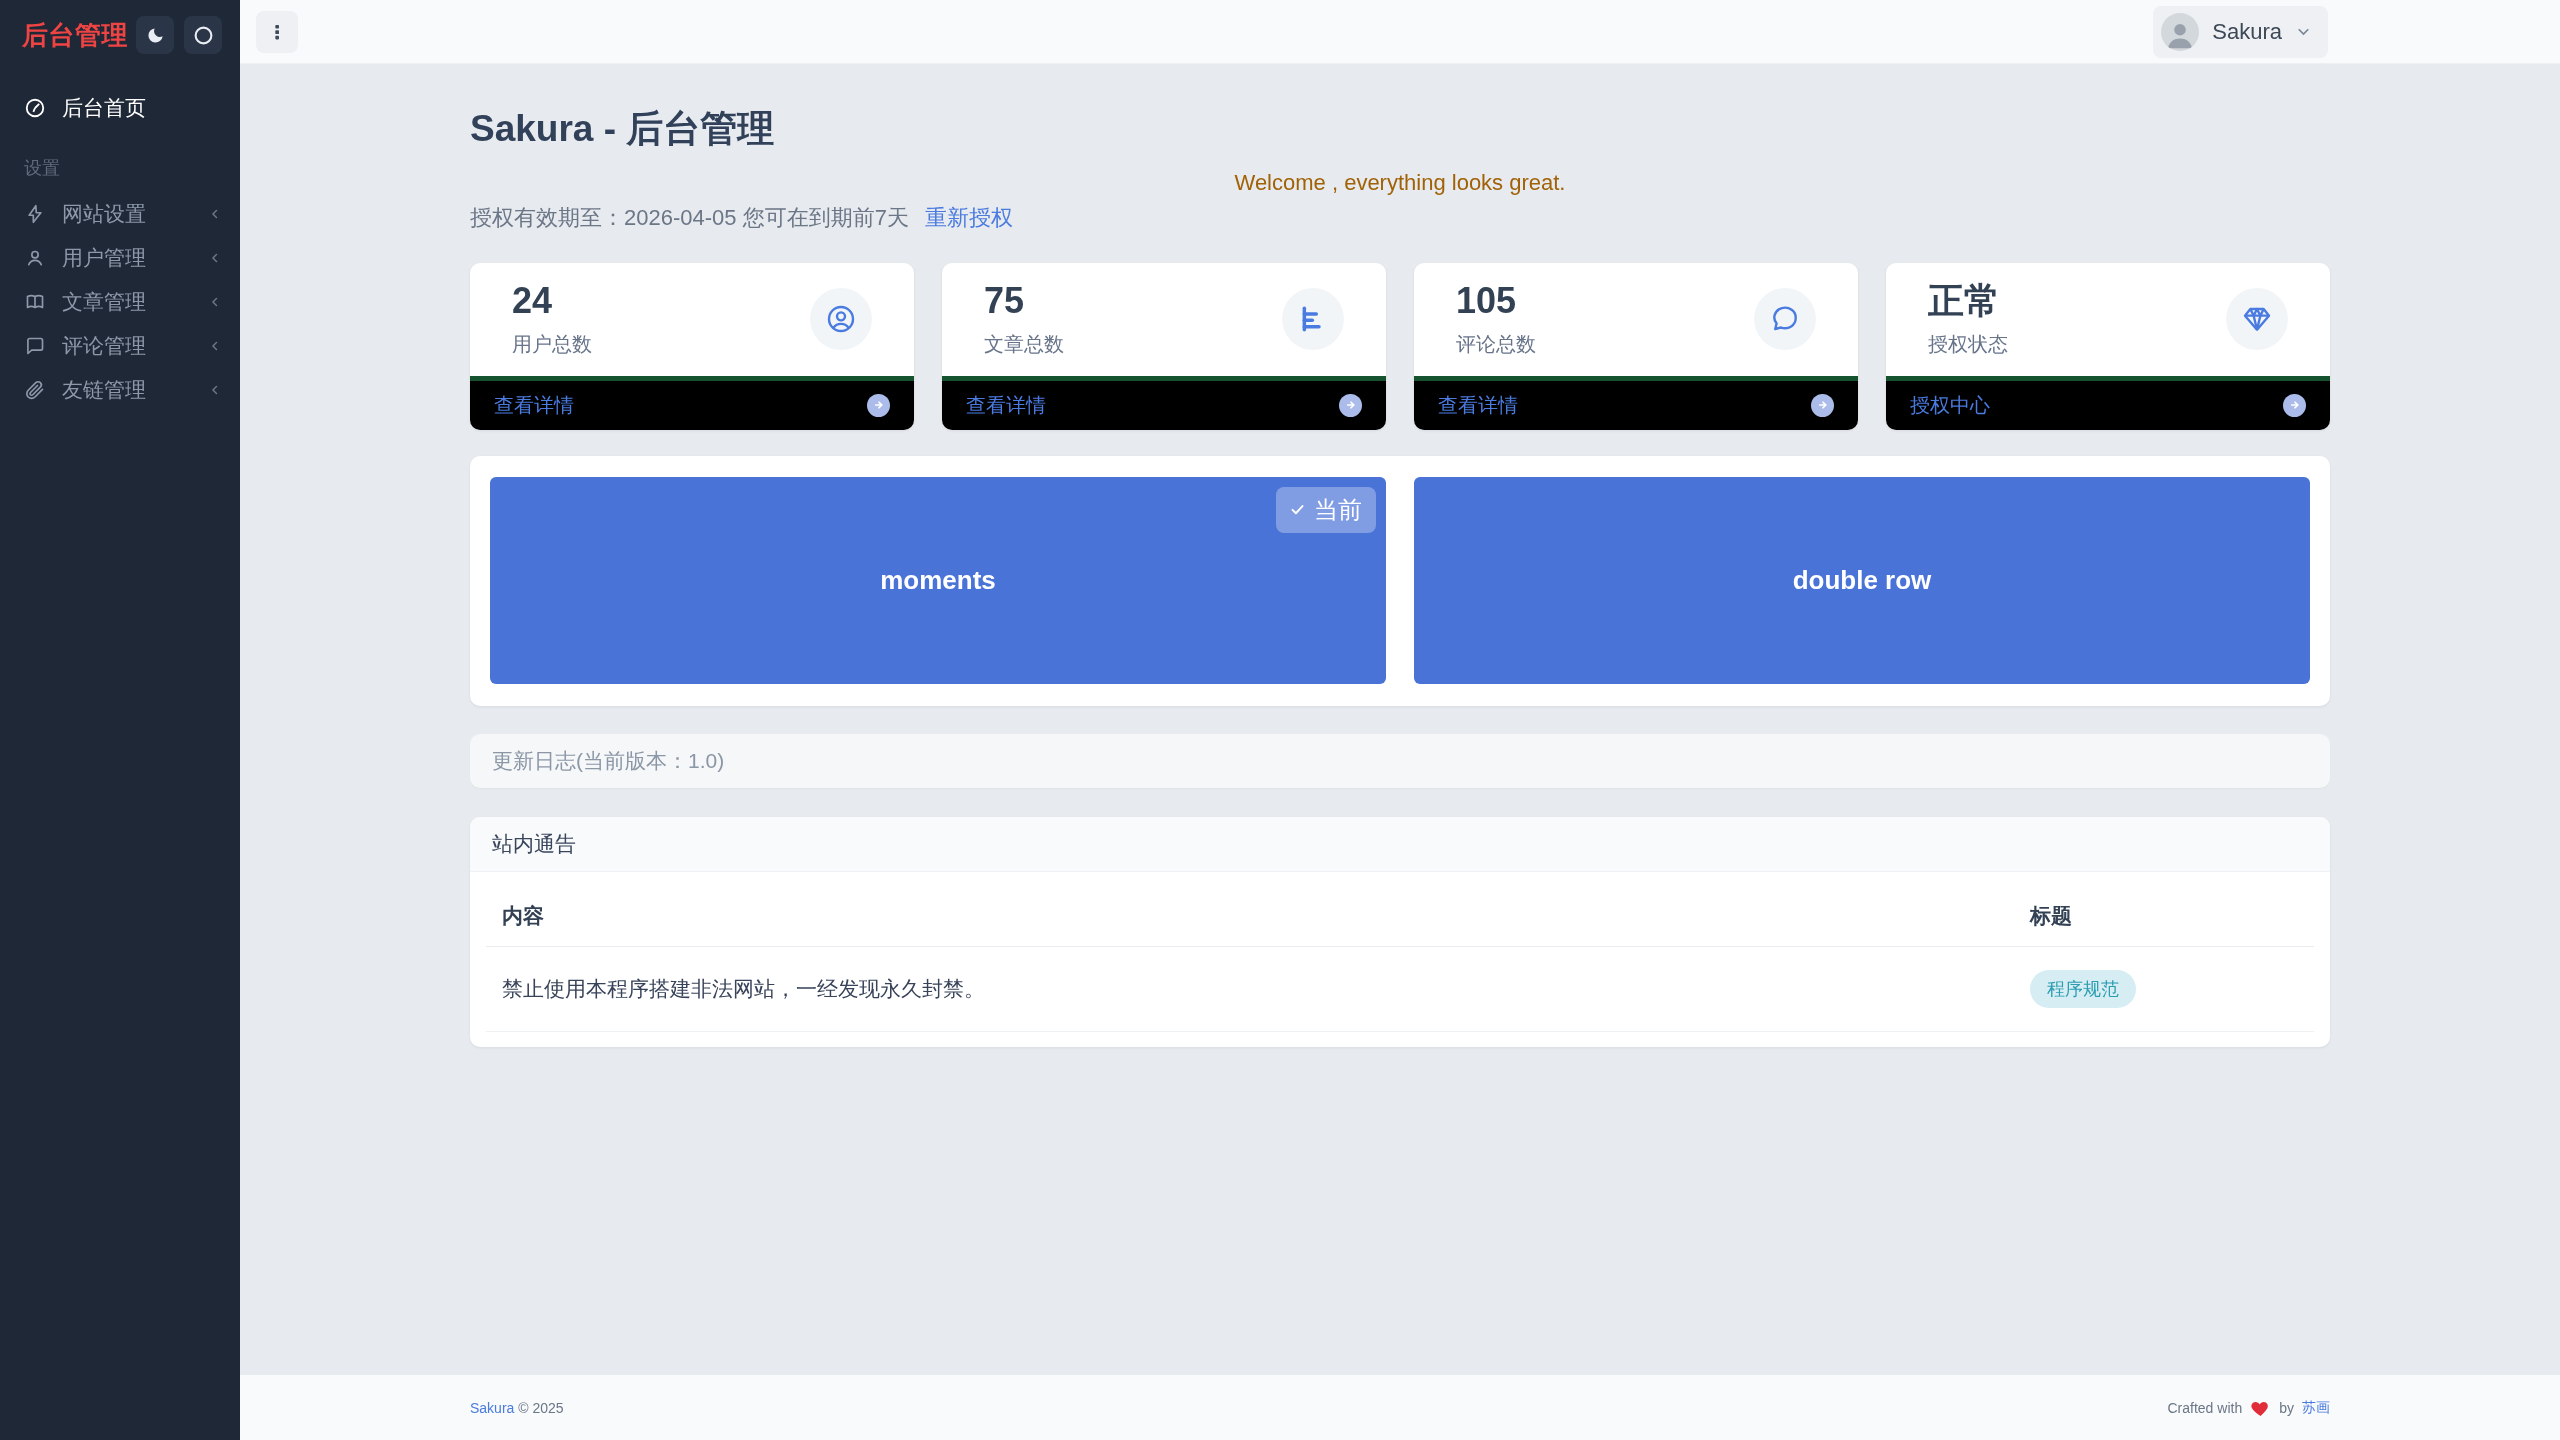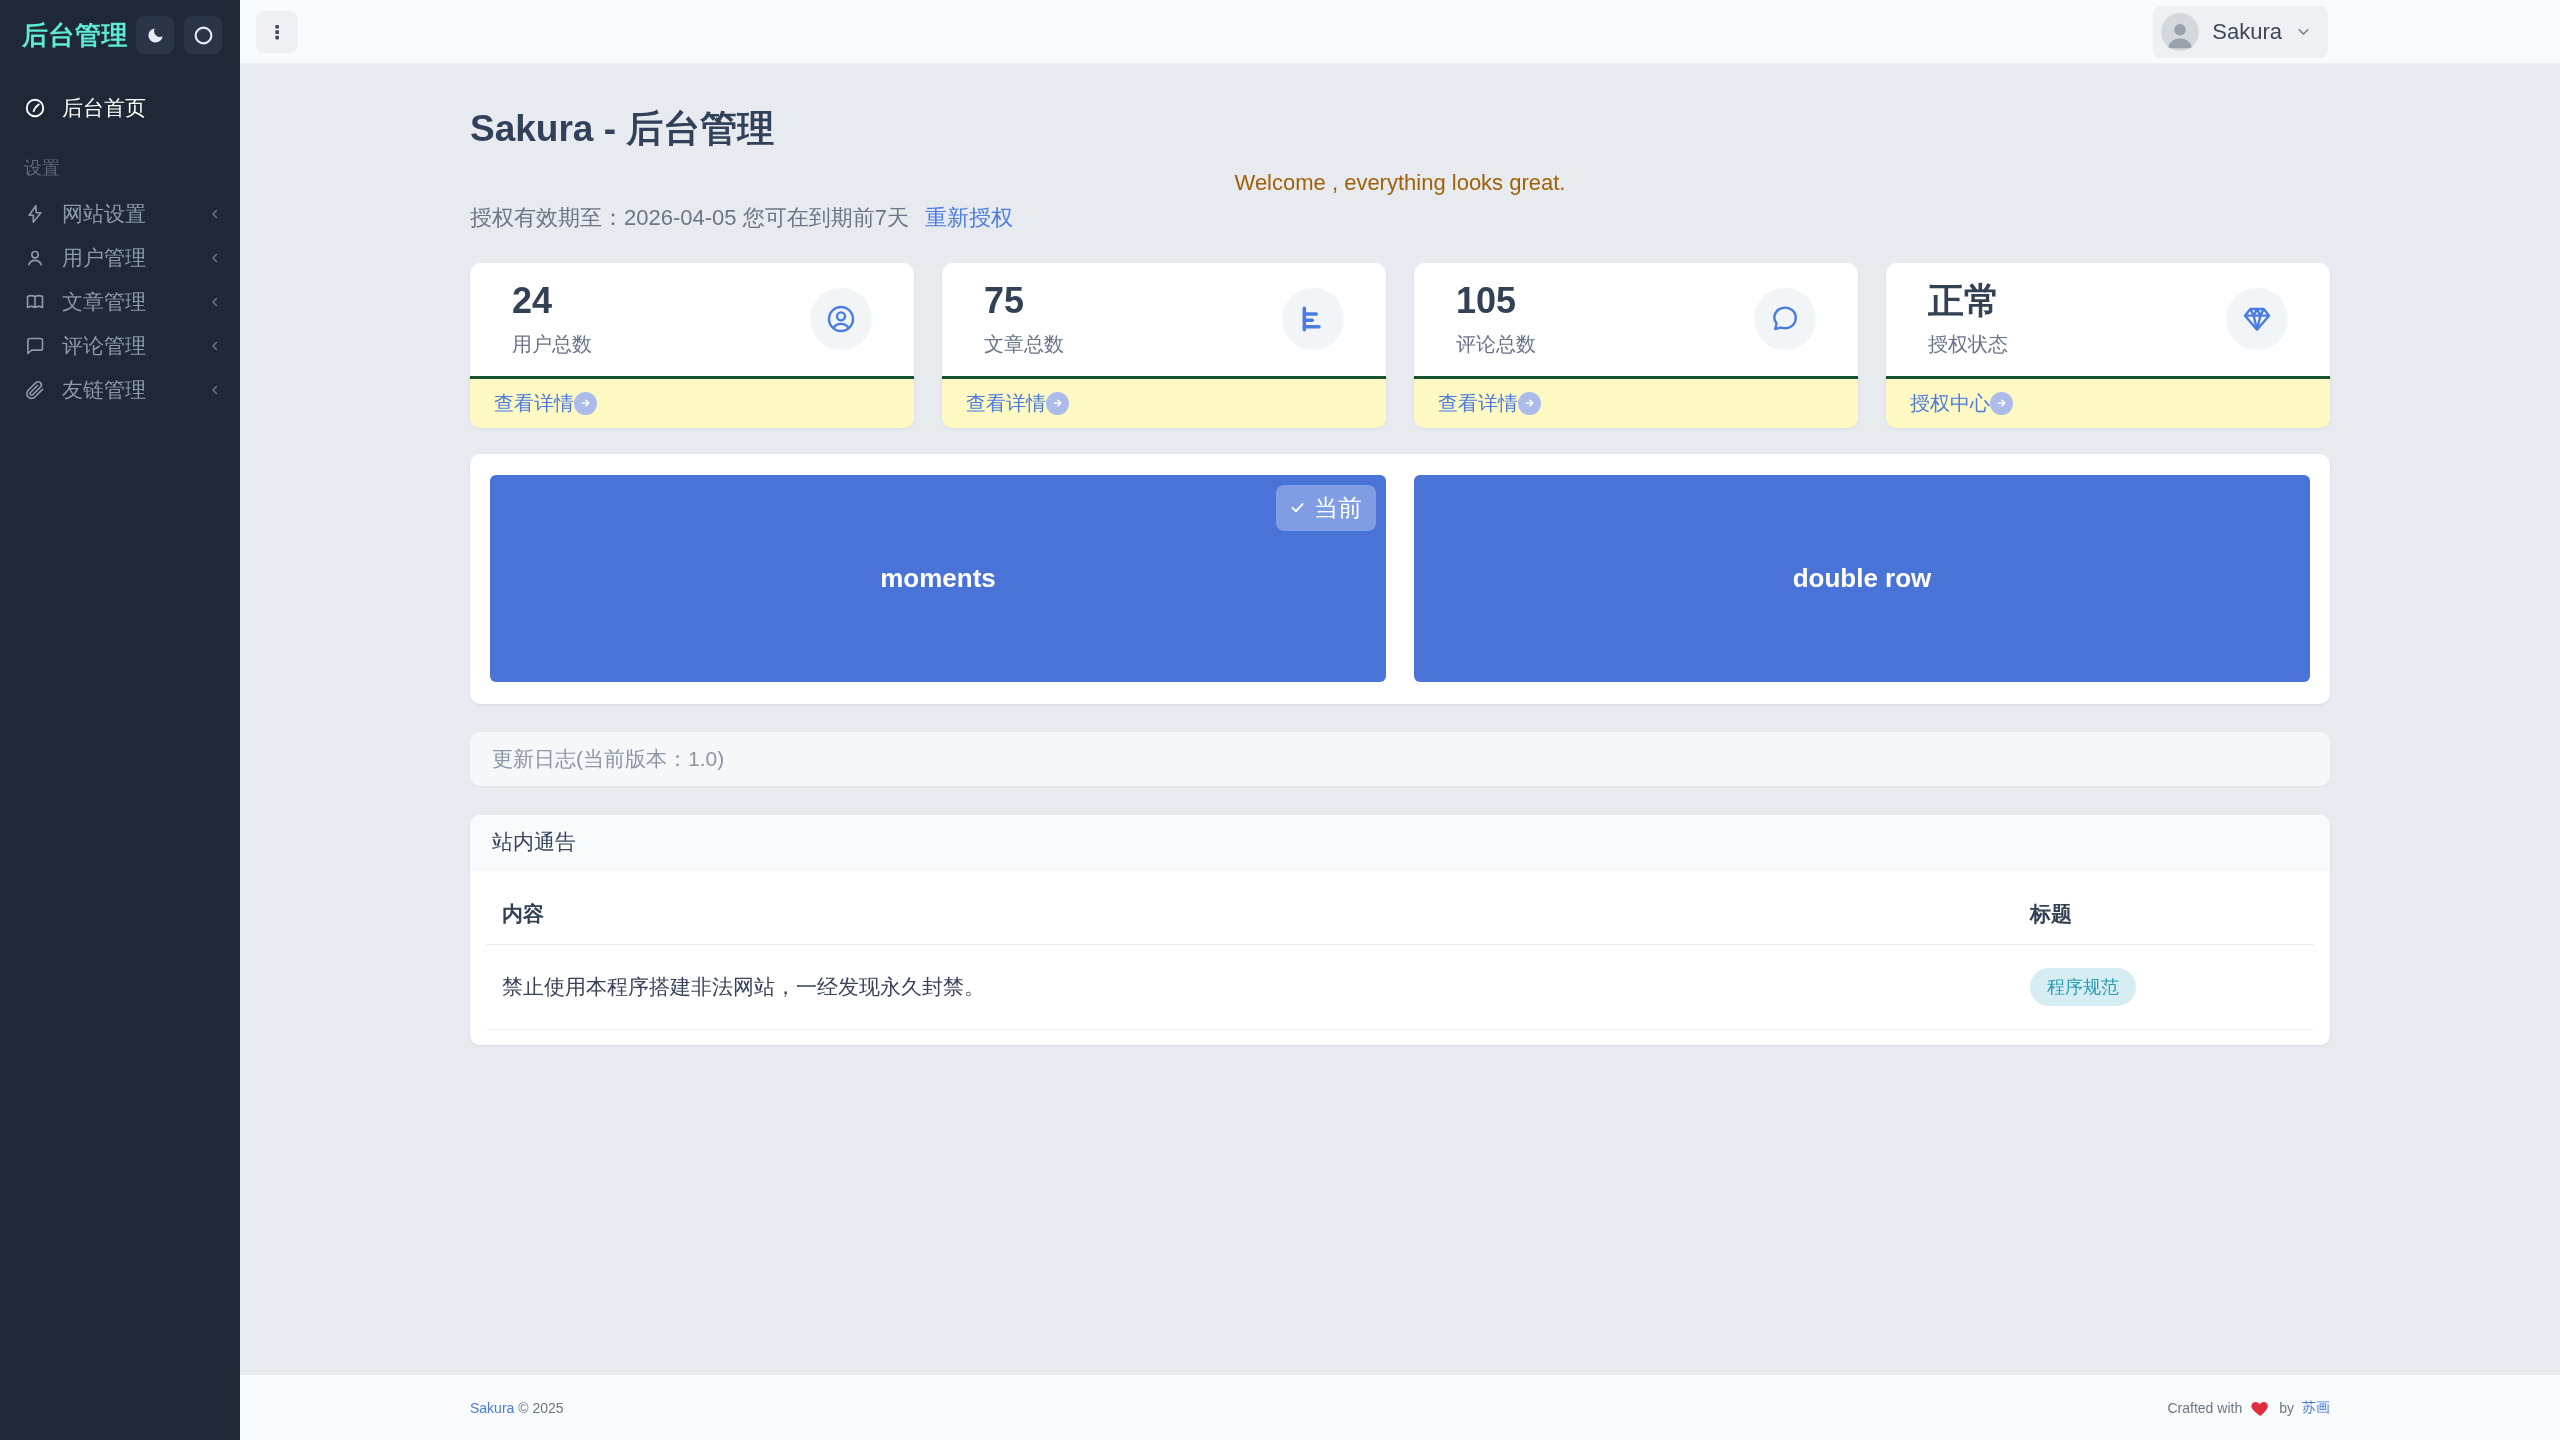--- a/index.html
+++ b/index.html
@@ -6,21 +6,21 @@
   html,body { width:2560px; height:1440px; overflow:hidden; }
   body {
     font-family:"Liberation Sans","DejaVu Sans",sans-serif;
     display:flex; background:#e7eaee; color:#334155;
   }
   svg { display:block; }
 
   
   .sidebar { width:240px; height:1440px; background:#1e2836; flex:0 0 240px; }
   .sb-header { display:flex; align-items:center; padding:16px 18px 14px 22px; }
-  .sb-title { color:#5eead4; font-size:26px; font-weight:700; letter-spacing:.5px; }
+  .sb-title { color:#ef4444; font-size:26px; font-weight:700; letter-spacing:.5px; }
   .sb-actions { margin-left:auto; display:flex; gap:10px; }
   .sb-btn { width:38px; height:38px; border:none; border-radius:8px; background:#2a3547;
             display:flex; align-items:center; justify-content:center; cursor:pointer; color:#e8edf4; }
   .sb-nav { padding-top:18px; }
   .sb-item { display:flex; align-items:center; gap:16px; height:44px; padding:0 18px 0 24px;
              color:#8d99ab; font-size:21px; cursor:pointer; }
   .sb-item.active { color:#ffffff; }
   .sb-item .chev { margin-left:auto; color:#6b7789; }
   .sb-section { color:#5f6b7d; font-size:18px; margin:26px 0 12px 24px; }
   .sb-icon { flex:0 0 22px; }
@@ -49,22 +49,22 @@
 
   
   .stats-row { margin-top:30px; display:grid; grid-template-columns:repeat(4,1fr); gap:28px; }
   .stat-card { background:#fff; border-radius:10px; overflow:hidden;
                box-shadow:0 1px 3px rgba(15,23,42,.07); display:flex; flex-direction:column; }
   .stat-body { padding:18px 42px; display:flex; align-items:center; justify-content:space-between; }
   .stat-value { font-size:36px; font-weight:700; color:#334155; line-height:1.1; }
   .stat-label { margin-top:10px; font-size:20px; color:#67748a; }
   .stat-chip { width:62px; height:62px; border-radius:50%; background:#f2f5f8;
                display:flex; align-items:center; justify-content:center; color:#4a7be0; }
-  .stat-footer { border-top:3px solid #14532d; background:#fef9c3; padding:11px 24px;
-                 display:flex; align-items:center; }
+  .stat-footer { border-top:5px solid #14532d; background:#000000; padding:11px 24px;
+                 display:flex; align-items:center; justify-content:space-between; }
   .stat-footer a { color:#4a7be0; font-size:20px; text-decoration:none; cursor:pointer; }
   .arrow-circle { width:23px; height:23px; border-radius:50%; background:#abbceb; color:#fff;
                   display:flex; align-items:center; justify-content:center; }
 
   
   .card { background:#fff; border-radius:10px; overflow:hidden; box-shadow:0 1px 3px rgba(15,23,42,.07); }
   .card-head { background:#f8fafc; padding:13px 22px; font-size:21px; color:#46536a;
                border-bottom:1px solid #eef1f5; }
 
   

